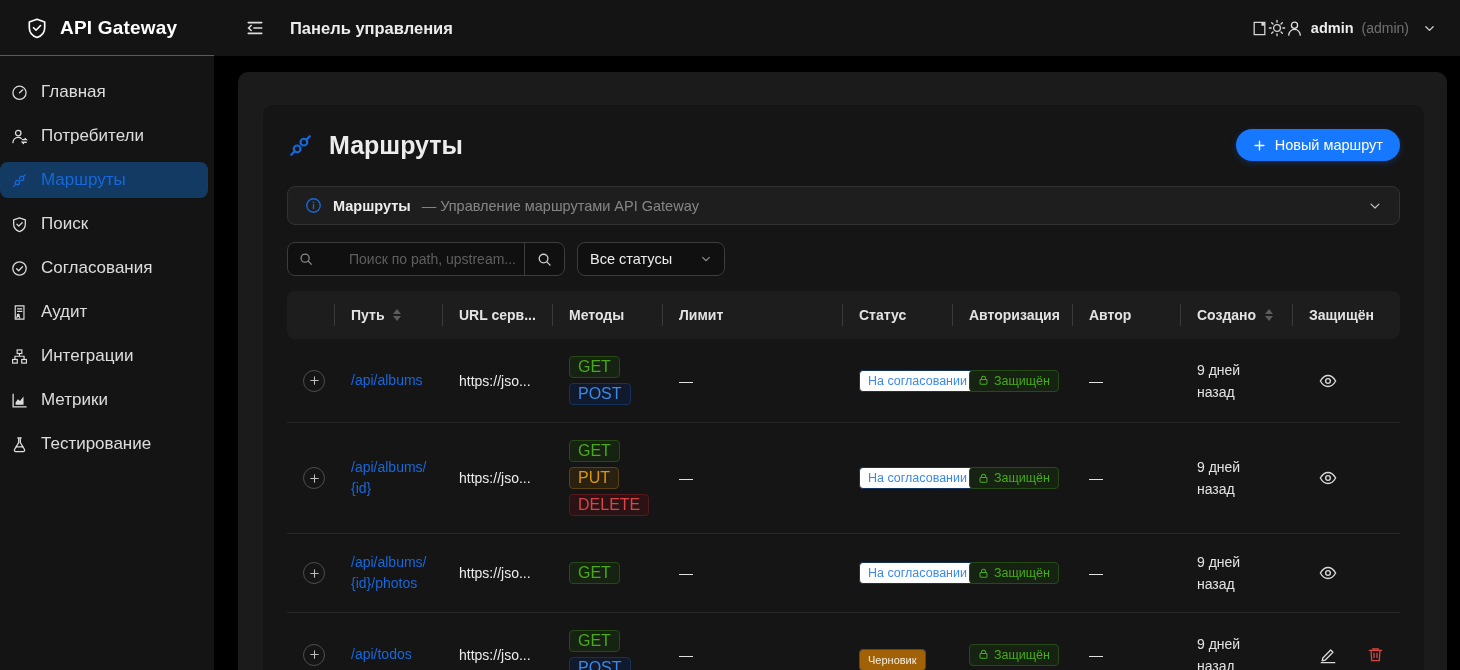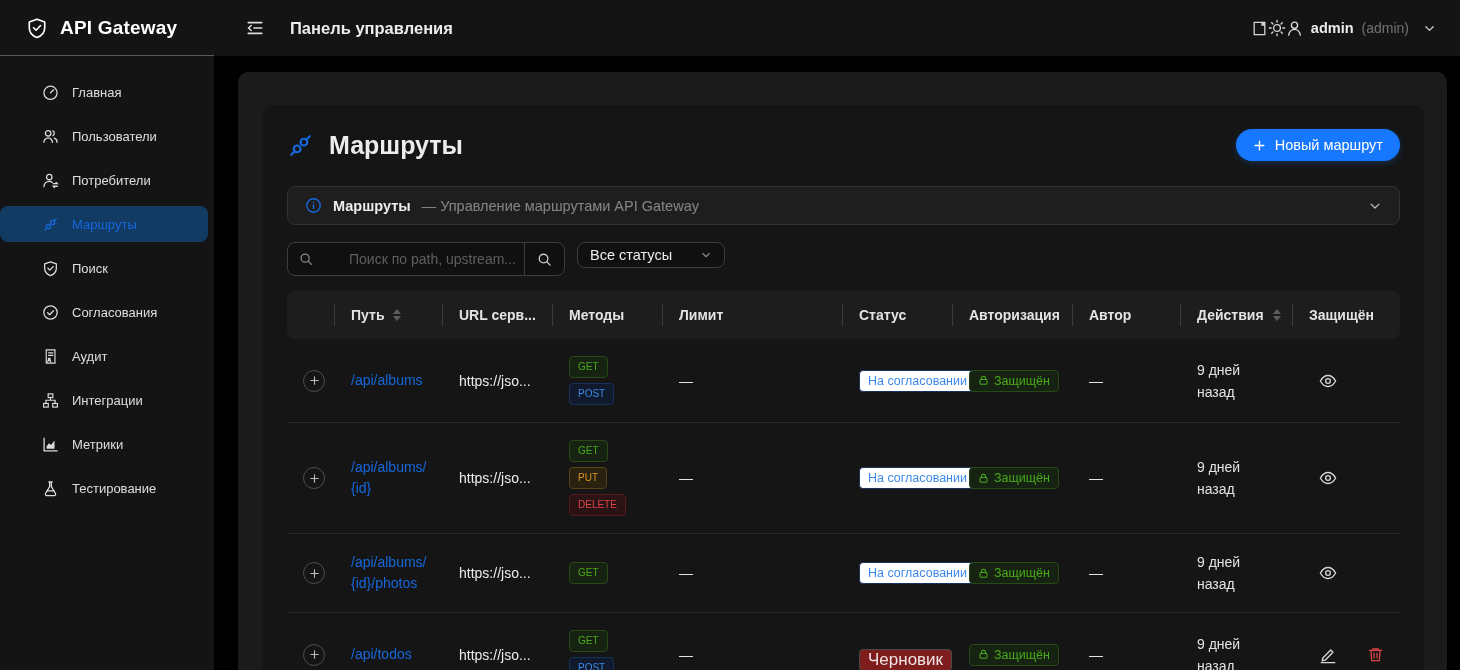--- a/index.html
+++ b/index.html
@@ -19,21 +19,21 @@
   .hicon { color:#d5d5d5; cursor:pointer; }
   .user-chip { display:flex; align-items:center; gap:8px; cursor:pointer; }
   .user-name { font-size:14.5px; font-weight:600; color:rgba(255,255,255,.92); }
   .user-role { font-size:14px; color:rgba(255,255,255,.38); }
   .user-chevron { color:#cfcfcf; margin-left:6px; }
 
   
   .layout { display:flex; height:614px; }
   .sidebar { width:214px; flex:none; background:#141414; padding-top:10px; }
   .nav-item { display:flex; align-items:center; gap:13px; height:36px; margin:8px 6px 8px 0;
-    padding-left:42px; border-radius:8px; font-size:13px; color:rgba(255,255,255,.85);
+    padding-left:11px; border-radius:8px; font-size:17px; color:rgba(255,255,255,.85);
     cursor:pointer;text-align:right; }
   .nav-item .nicon { color:rgba(255,255,255,.85); width:17px; }
   .nav-item.active { background:#123a63; color:#1668dc; }
   .nav-item.active .nicon { color:#1668dc; }
 
   .main-area { flex:1; background:#000; padding:16px 13px 0 24px; }
   .panel { width:100%; height:100%; background:#1b1b1b; border-radius:10px 10px 0 0;
     padding:33px 23px 0 25px; }
   .card { background:#151515; border-radius:10px; padding:24px 24px 40px; height:620px; }
 
@@ -58,21 +58,21 @@
   .filters { display:flex; gap:12px; margin-bottom:15px; }
   .search-box { display:flex; align-items:center; width:278px; height:34px;
     background:#101010; border:1px solid #3d3d3d; border-radius:8px; overflow:hidden; }
   .search-prefix { color:#8a8a8a; padding:0 8px 0 11px; flex:none; }
   .search-input { flex:1; background:transparent; border:none; outline:none; color:#e8e8e8;
     font-size:14px; font-family:inherit; min-width:0;margin-left:28px; }
   .search-input::placeholder { color:#5f5f5f; }
   .search-btn { width:40px; height:100%; flex:none; display:flex; align-items:center;
     justify-content:center; border-left:1px solid #3d3d3d; color:#cfcfcf; cursor:pointer; }
   .select-box { display:flex; align-items:center; justify-content:space-between; width:148px;
-    height:26px; background:#101010; border:1px solid #3d3d3d; border-radius:8px;
+    height:34px; background:#101010; border:1px solid #3d3d3d; border-radius:8px;
     padding:0 12px; cursor:pointer; }
   .select-value { font-size:14.5px; font-weight:500; color:#ededed; }
   .select-chevron { color:#8a8a8a; }
 
   
   table { width:100%; border-collapse:collapse; table-layout:fixed; }
   thead th { background:#1d1d1d; text-align:left; font-size:14px; font-weight:700;
     color:rgba(255,255,255,.88); padding:16px 16px; position:relative; }
   thead th:first-child { border-radius:8px 0 0 8px; }
   thead th:last-child { border-radius:0 8px 8px 0; }
@@ -86,28 +86,28 @@
     border-top:5px solid #5c5c5c; }
   tbody td { padding:17px 16px; border-bottom:1px solid rgba(255,255,255,.08);
     font-size:14px; vertical-align:middle; color:rgba(255,255,255,.88); }
   .expand-btn { width:22px; height:22px; border-radius:50%; border:1px solid #4d4d4d;
     background:transparent; color:#bdbdbd; display:flex; align-items:center; justify-content:center;
     cursor:pointer; }
   .path-link { color:#1668dc; text-decoration:none; cursor:pointer; line-height:21px;
     overflow-wrap:anywhere; display:inline-block; }
   .upstream { color:rgba(255,255,255,.92); font-weight:500; }
   .methods-stack { display:flex; flex-direction:column; gap:5px; align-items:flex-start; }
-  .tag { font-size:10px; line-height:18px; padding:1px 8px; border-radius:4px;
+  .tag { font-size:16px; line-height:18px; padding:1px 8px; border-radius:4px;
     border:1px solid; white-space:nowrap; display:inline-flex; align-items:center; gap:5px; }
   .m-get  { color:#49aa19; background:#162312; border-color:#274916; }
   .m-post { color:#3c89e8; background:#111a2c; border-color:#15325b; }
   .m-put  { color:#d89614; background:#2b2111; border-color:#594214; }
   .m-del  { color:#dc4446; background:#2a1215; border-color:#58181c; }
   .t-review  { color:#3c89e8; background:#ffffff; border-color:#15325b; font-size:12.5px; }
-  .t-draft   { color:rgba(255,255,255,.88); background:#7f1d1d; border-color:#4a4a4a; font-size:17px;margin-top:10px; }
+  .t-draft   { color:rgba(255,255,255,.88); background:#a16207; border-color:#4a4a4a; font-size:11px;margin-top:10px; }
   .t-protect { color:#49aa19; background:#162312; border-color:#274916; font-size:12.5px; }
   .dash { color:rgba(255,255,255,.88); }
   .created-cell { line-height:22px; }
   .actions-cell { display:flex; align-items:center; gap:30px; padding-left:10px; }
   .icon-btn { background:none; border:none; cursor:pointer; color:#d9d9d9; padding:0; }
   .icon-btn.danger { color:#dc4446; }
 </style>
 </head>
 <body>
 
@@ -165,30 +165,20 @@
 
   <aside class="sidebar">
     <div class="nav-item">
       <span class="nicon">
         <svg width="17" height="17" viewBox="0 0 16 16" fill="none" stroke="currentColor" stroke-width="1.2" stroke-linecap="round">
           <circle cx="8" cy="8.3" r="6.2"></circle>
             <path d="M8 8.3l3.1-2.8"></path>
         </svg>
         </span>
       <span>Главная</span>
-    </div>
-    <div class="nav-item">
-      <span class="nicon">
-        <svg width="17" height="17" viewBox="0 0 16 16" fill="none" stroke="currentColor" stroke-width="1.2" stroke-linecap="round">
-          <circle cx="5.8" cy="5" r="2.6"></circle>
-            <path d="M1.8 13.5c0-2.3 1.8-4.2 4-4.2s4 1.9 4 4.2"></path>
-          <path d="M10.2 2.7a2.6 2.6 0 0 1 0 4.6M11.6 9.5c1.6.6 2.6 2.2 2.6 4"></path>
-        </svg>
-        </span>
-      <span>Пользователи</span>
     </div>
     <div class="nav-item">
       <span class="nicon">
         <svg width="17" height="17" viewBox="0 0 16 16" fill="none" stroke="currentColor" stroke-width="1.2" stroke-linecap="round">
           <circle cx="6.8" cy="4.8" r="2.6"></circle>
             <path d="M1.8 13.8c0-2.8 2.2-5 5-5 1.1 0 2.1.3 2.9 1"></path>
           <path d="M10.6 11h3.8l-1.2-1.2M14.4 13.4h-3.8l1.2 1.2"></path>
         </svg>
         </span>
       <span>Потребители</span>
@@ -356,21 +346,21 @@
                   </span>
                 </th>
               <th><span>URL серв...</span></th>
               <th><span>Методы</span></th>
               <th><span>Лимит</span></th>
               <th><span>Статус</span></th>
               <th><span>Авторизация</span></th>
               <th><span>Автор</span></th>
               <th>
                 <span class="th-inner">
-                    <span>Действия</span>
+                    <span>Создано</span>
                   <span class="sorter">
                       <i class="caret-up"></i>
                       <i class="caret-down"></i>
                     </span>
                   </span>
                 </th>
               <th><span>Защищён</span></th>
             </tr>
           </thead>
           <tbody>

